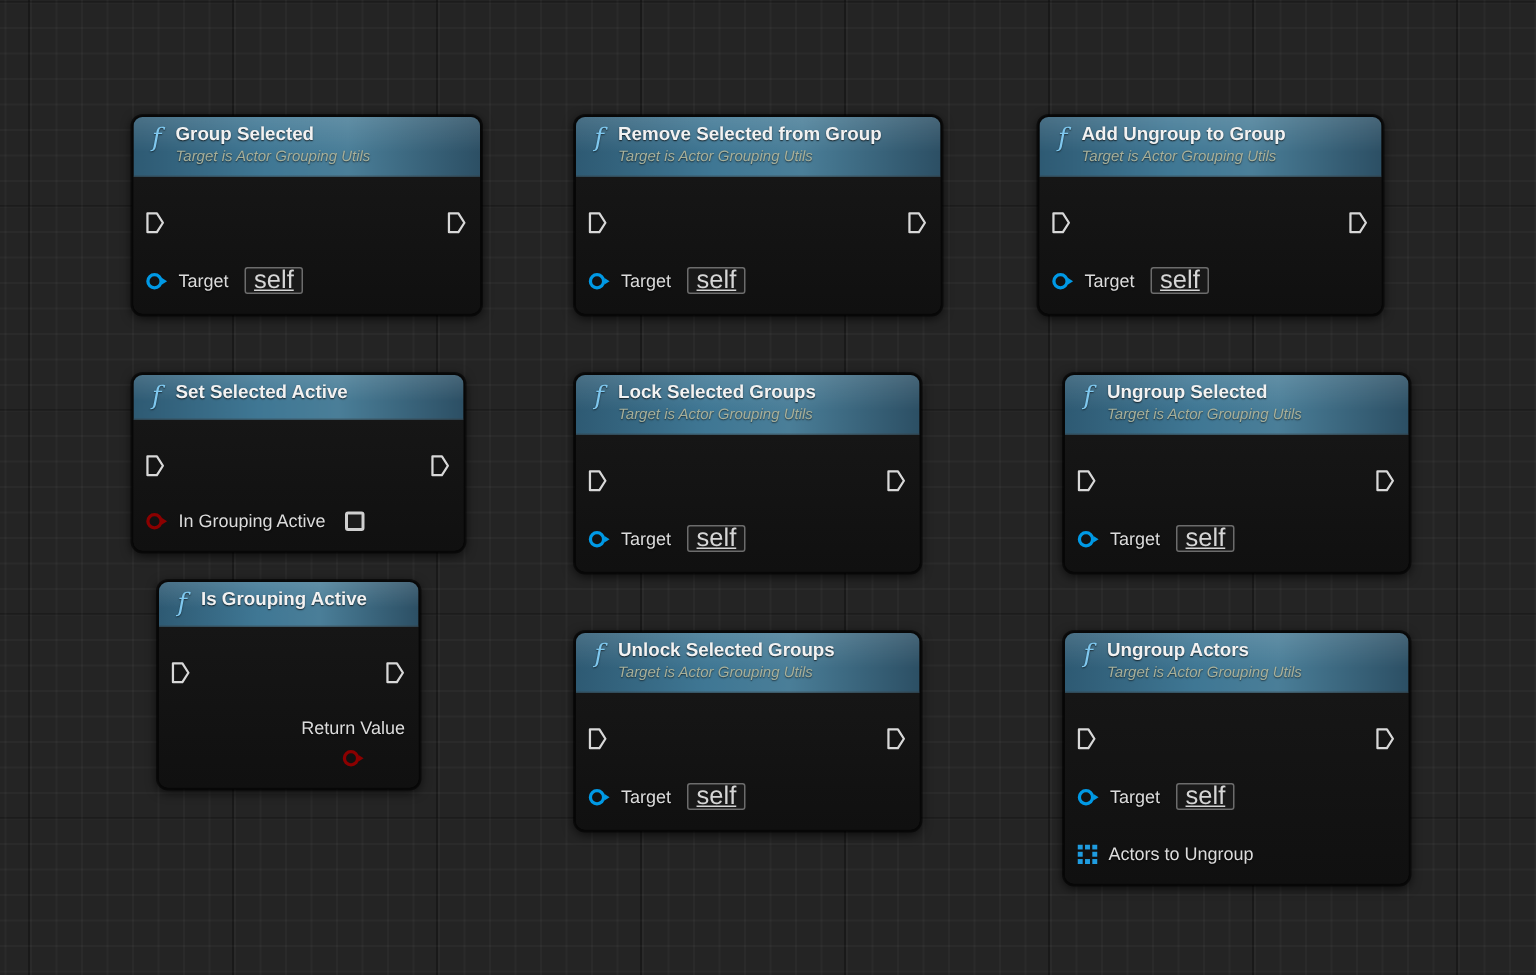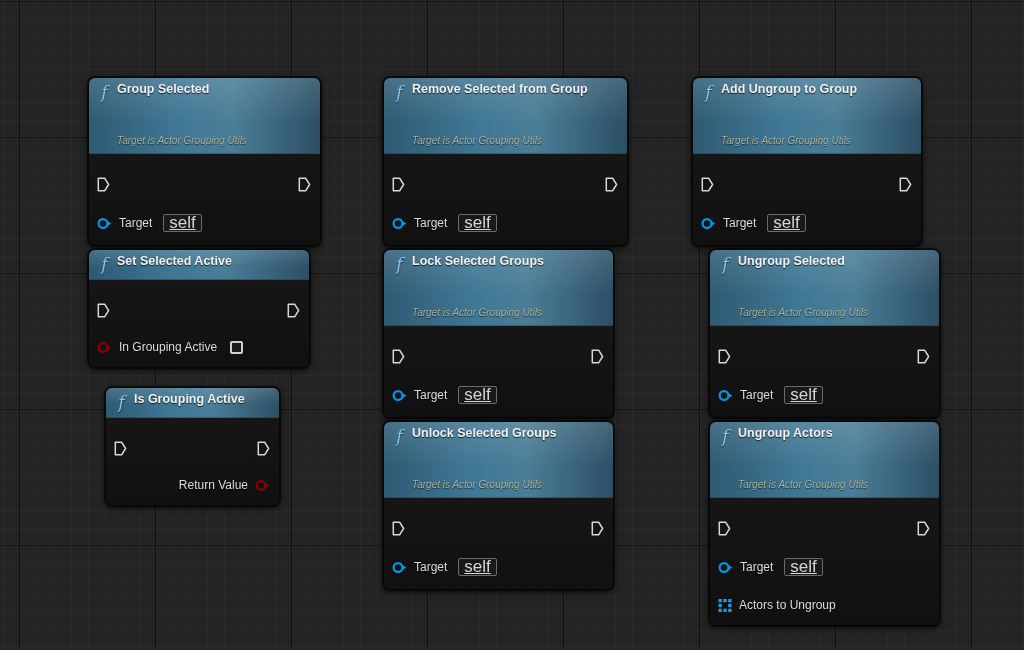--- a/index.html
+++ b/index.html
@@ -49,21 +49,21 @@
     width: 15px; height: 21px;
     margin-right: 5px;
     color: #7fc8ef;
     font-family: "DejaVu Serif", serif;
     font-style: italic;
     font-size: 17px;
     line-height: 20px;
     text-align: center;
     text-shadow: 0 1px 1px rgba(0,0,0,0.6);
   }
-  .htext { display: flex; flex-direction: column; min-width: 0; gap: 36px; }
+  .htext { display: flex; flex-direction: column; min-width: 0; }
   .node-title {
     color: #f2f2f2;
     font-size: 12.5px;
     font-weight: bold;
     line-height: 15px;
     white-space: nowrap;
     text-shadow: 0 1px 1px rgba(0,0,0,0.75);
   }
   .node-sub {
     color: #a8b09a;
@@ -80,21 +80,21 @@
 
   
   .pin-row {
     display: flex;
     align-items: center;
     justify-content: space-between;
     padding: 3px 9px 3px 8px;
     min-height: 22px;
   }
   .pin-side { display: flex; align-items: center; gap: 7px; margin-top: 16px; }
-  .pin-side.right { justify-content: space-between; }
+  .pin-side.right { justify-content: space-between; flex-direction: column; }
 
   
   .exec-pin {
     width: 13px; height: 15px;
     position: relative;
   }
   .exec-pin svg { display: block; }
 
   
   .data-pin {

